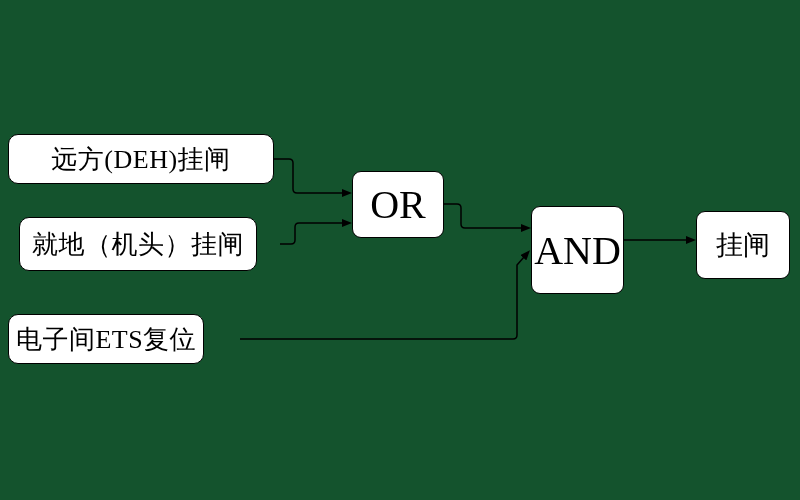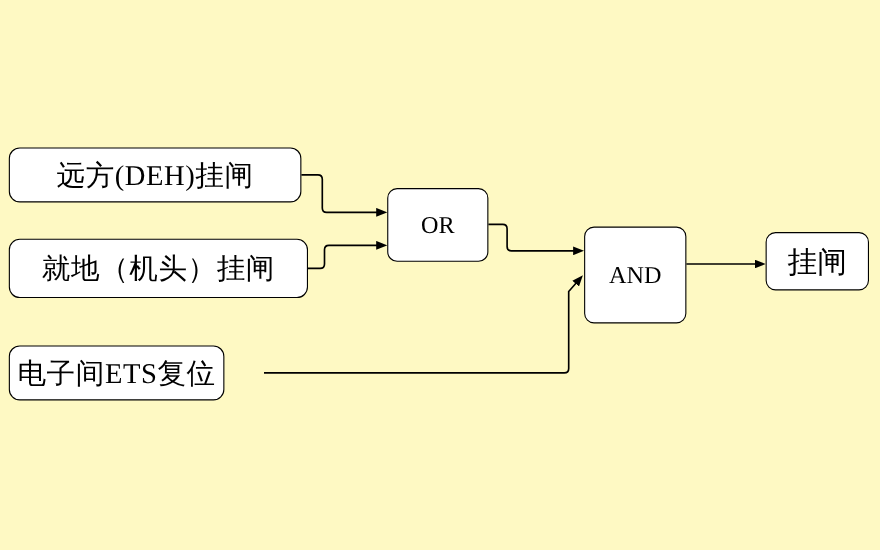--- a/index.html
+++ b/index.html
@@ -4,21 +4,21 @@
 <style>
   html, body {
     margin: 0;
     padding: 0;
     background: #ffffff;
   }
   .canvas {
     position: relative;
     width: 800px;
     height: 500px;
-    background: #fef9c3;
+    background: #14532d;
     font-family: "Liberation Serif", "DejaVu Serif", serif;
     color: #000000;
     overflow: hidden;
   }
   .wires {
     position: absolute;
     left: 0;
     top: 0;
     width: 800px;
     height: 500px;
@@ -34,32 +34,32 @@
     text-align: center;
     white-space: nowrap;
   }
   .node.input {
     border-radius: 10px;
     font-size: 26px;
     letter-spacing: 0.5px;
   }
   .node.gate {
     border-radius: 9px;
-    font-size: 22px;
+    font-size: 40px;
   }
   .node.output {
     border-radius: 9px;
     font-size: 27px;
   }
   #node-input-remote { left: 8px;   top: 134px; width: 266px; height: 50px; }
-  #node-input-local  { left: 8px;   top: 217px; width: 272px; height: 54px; }
+  #node-input-local  { left: 19px;   top: 217px; width: 238px; height: 54px; }
   #node-input-ets    { left: 8px;   top: 314px; width: 196px; height: 50px; }
   #node-gate-or      { left: 352px; top: 171px; width: 92px;  height: 67px; }
   #node-gate-and     { left: 531px; top: 206px; width: 93px;  height: 88px; }
-  #node-output       { left: 696px; top: 211px; width: 94px;  height: 53px; }
+  #node-output       { left: 696px; top: 211px; width: 94px;  height: 68px; }
 </style>
 </head>
 <body>
 
 <div class="canvas">
 
   <svg class="wires" viewBox="0 0 800 500" xmlns="http://www.w3.org/2000/svg">
     <defs>
       <marker id="arrow" viewBox="0 0 10 8" markerWidth="10" markerHeight="8" refX="1" refY="4" orient="auto" markerUnits="userSpaceOnUse">
         <path d="M0,0 L10,4 L0,8 Z" fill="#000000"></path>

